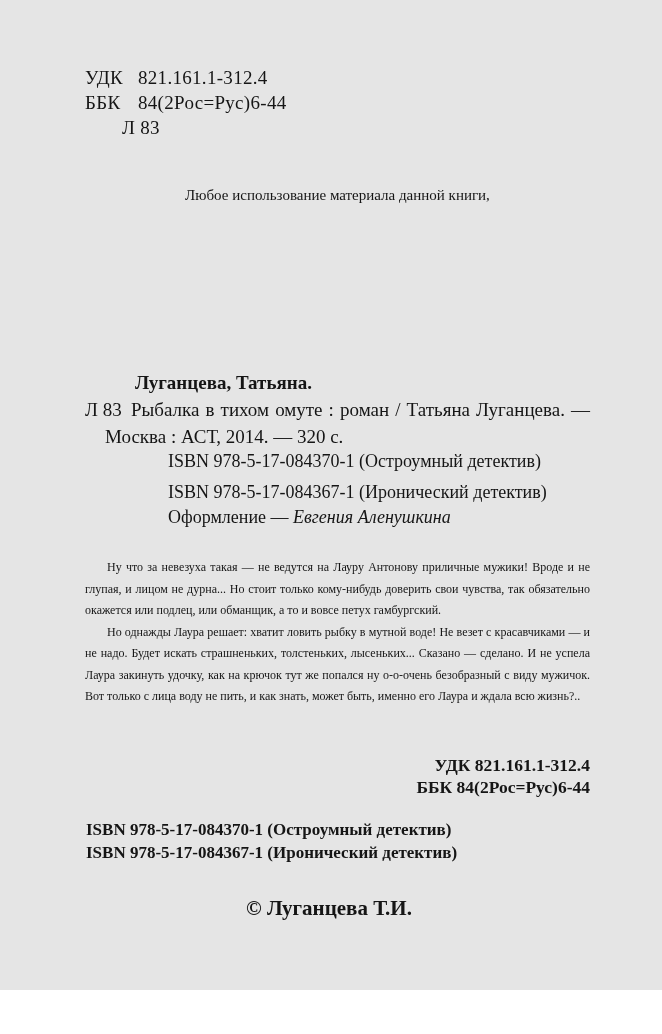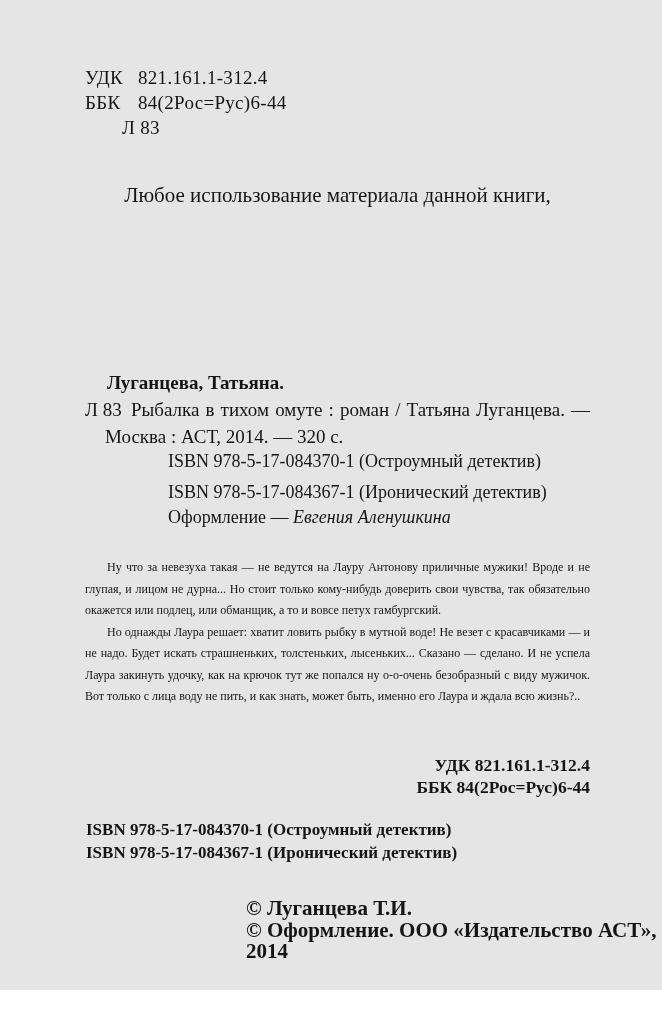--- a/index.html
+++ b/index.html
@@ -28,35 +28,35 @@
   .code-label { display: inline-block; width: 53px; }
   .sign-line { padding-left: 37px; }
 
   
   .notice {
     position: absolute;
     left: 85px;
     top: 185px;
     width: 505px;
     text-align: center;
-    font-size: 21px;
+    font-size: 15px;
     line-height: 21.5px;
   }
 
   
   .citation {
     position: absolute;
     left: 85px;
     top: 369px;
     width: 505px;
     font-size: 19px;
     line-height: 27px;
   }
   .citation-sign { position: absolute; left: 0; top: 27px; }
-  .citation-author { margin-left: 22px; font-weight: bold; }
+  .citation-author { margin-left: 50px; font-weight: bold; }
   .citation-body { margin-left: 20px; text-indent: 26px; text-align: justify; }
 
   
   .editions {
     position: absolute;
     left: 168px;
     top: 449px;
     width: 430px;
     font-size: 18px;
     line-height: 25px;
@@ -159,16 +159,15 @@
     <div>ББК 84(2Рос=Рус)6-44</div>
   </div>
 
   <div class="isbn-footer">
     <div>ISBN 978-5-17-084370-1 (Остроумный детектив)</div>
     <div>ISBN 978-5-17-084367-1 (Иронический детектив)</div>
   </div>
 
   <div class="copyright">
     <div>© Луганцева Т.И.</div>
-    <div>© Оформление. ООО «Издательство АСТ», 2014</div>
   </div>
 
 </div>
 
 </body></html>

